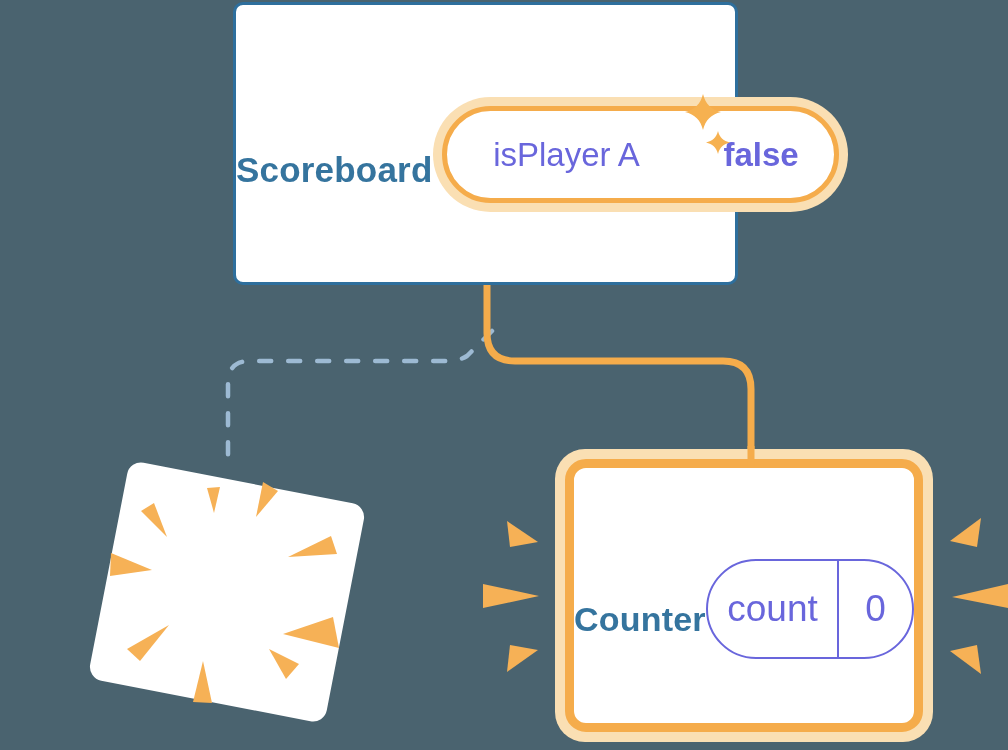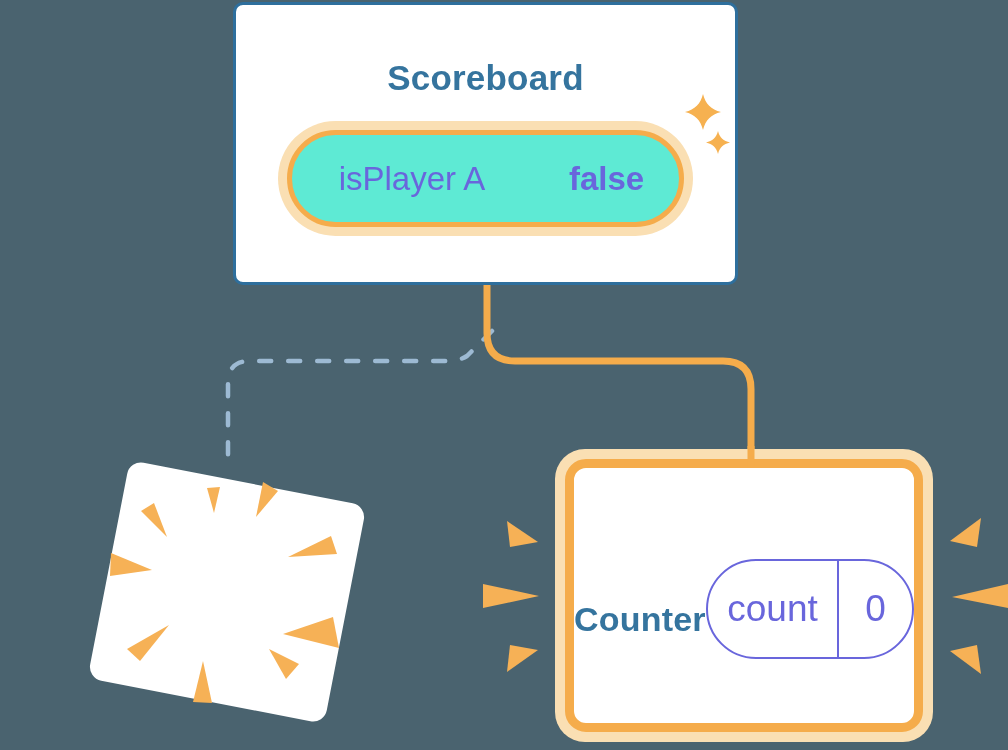--- a/index.html
+++ b/index.html
@@ -9,35 +9,35 @@
     font-family:"Liberation Sans", sans-serif;
   }
   svg{position:absolute;left:0;top:0;}
   .layer-base{z-index:1;}
   .card{position:absolute;box-sizing:border-box;z-index:2;}
 
   
   #scoreboard-card{
     left:233px;top:2px;width:505px;height:283px;
     background:#ffffff;border:3px solid #2E6F9D;border-radius:10px;
-    display:flex;flex-direction:column;align-items:center;
+    display:flex;flex-direction:row;align-items:center;
   }
   .card-title{
     color:#35749E;font-size:35px;font-weight:600;line-height:42px;
     letter-spacing:.2px;
   }
   #scoreboard-card .card-title{margin-top:52px;}
 
   
   .state-pill-glow{
     margin-top:22px;background:#FADFB3;border-radius:999px;padding:9px;
   }
   .state-pill-orange{
     display:flex;align-items:flex-start;border:5px solid #F5AC4B;
-    border-radius:999px;background:#5eead4;overflow:hidden;
+    border-radius:999px;background:#ffffff;overflow:hidden;
   }
   .state-pill-orange .cell{display:flex;align-items:center;justify-content:center;height:87px;}
   .state-pill-orange .cell.label{width:240px;}
   .state-pill-orange .cell.value{width:145px;font-weight:700;}
   .pill-text{color:#6966DC;font-size:33px;}
   .divider-orange{width:2px;background:#F5AC4B;}
 
   
   #counter-card{
     left:555px;top:449px;width:378px;height:293px;

